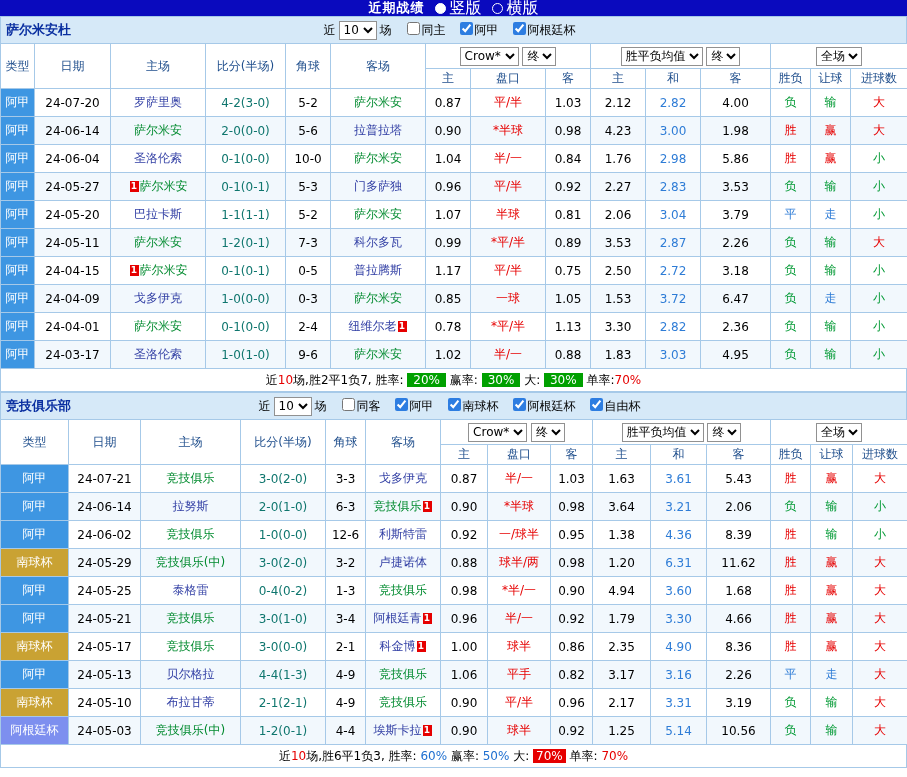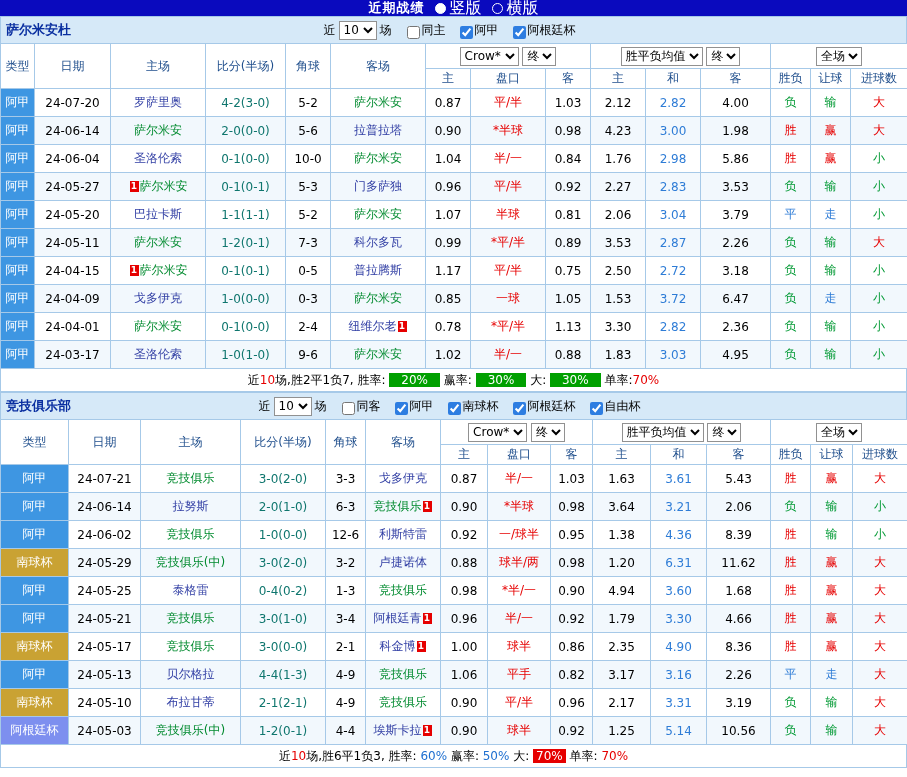--- a/index.html
+++ b/index.html
@@ -23,21 +23,21 @@
   .dot.sel { background: #fff; }
   .team-bar {
     height: 27px;
     background: #D6E9F8;
     border: 1px solid #A6C9E8; border-bottom: none;
     display: flex; align-items: center; position: relative;
   }
   .team-name { position: absolute; left: 5px; font-size: 13px; font-weight: bold; color: #0A2FA0; }
   .controls { margin: 0 auto; display: flex; align-items: center; gap: 3px; }
   .cb-wrap { display: inline-flex; align-items: center; margin-left: 6px; }
-  .cb { display: inline-flex; align-items: flex-end; margin-right: 8px; cursor: pointer; padding-left: 6px; }
+  .cb { display: inline-flex; align-items: flex-start; margin-right: 8px; cursor: pointer; padding-left: 6px; }
   .cb input { width: 13px; height: 13px; accent-color: #2D7DE1; margin: 0 2px 0 0; }
   select {
     font-family: inherit; font-size: 12px; height: 19px;
     border: 1px solid #919191; background: #fff; padding: 0;
   }
   table { width: 907px; border-collapse: collapse; table-layout: fixed; }
   th, td { border: 1px solid #A6C9E8; text-align: center; padding: 0; overflow: hidden; white-space: nowrap; }
   thead th { color: #1F4E8C; font-weight: normal; background: #fff; }
   thead tr:first-child th { height: 25px; }
   thead tr:last-child th { height: 20px; }
@@ -61,21 +61,21 @@
     margin: 0 1px; vertical-align: 1px; text-align: center; font-weight: bold;
   }
   .summary {
     height: 23px; border: 1px solid #A6C9E8; border-top: none;
     display: flex; align-items: center; justify-content: center;
     font-size: 12px;
   }
   .summary span { white-space: pre; }
   .seg-red { color: #E60000; }
   .seg-blue { color: #1E6FD0; }
-  .seg-bg-green { background: #00A000; color: #fff; padding: 0 12px; }
+  .seg-bg-green { background: #00A000; color: #fff; padding: 0 6px; }
   .seg-bg-red { background: #E60000; color: #fff; padding: 0 3px; }
 </style>
 </head>
 <body>
 
 <header class="topbar">
   <span class="title">近期战绩</span>
   <span class="radio">
     <span class="dot sel"></span>
     <span>竖版</span>

